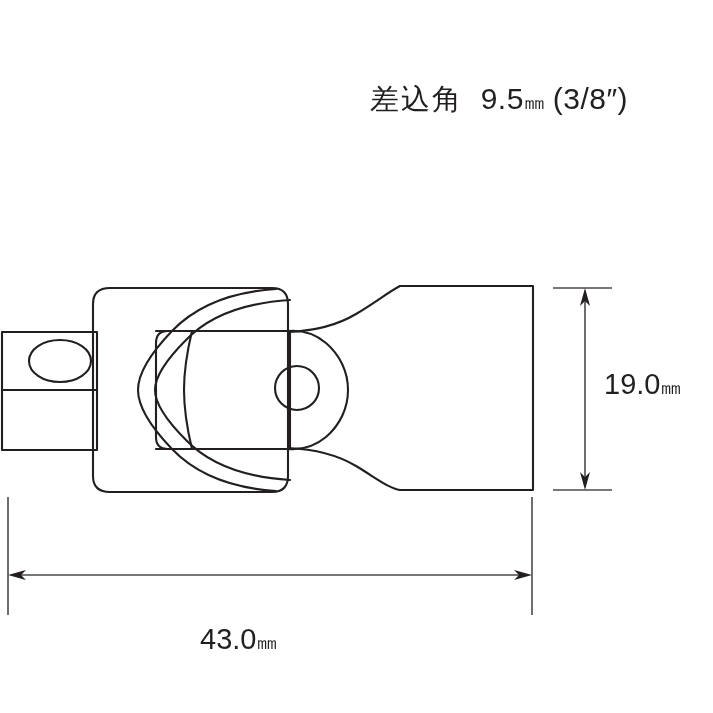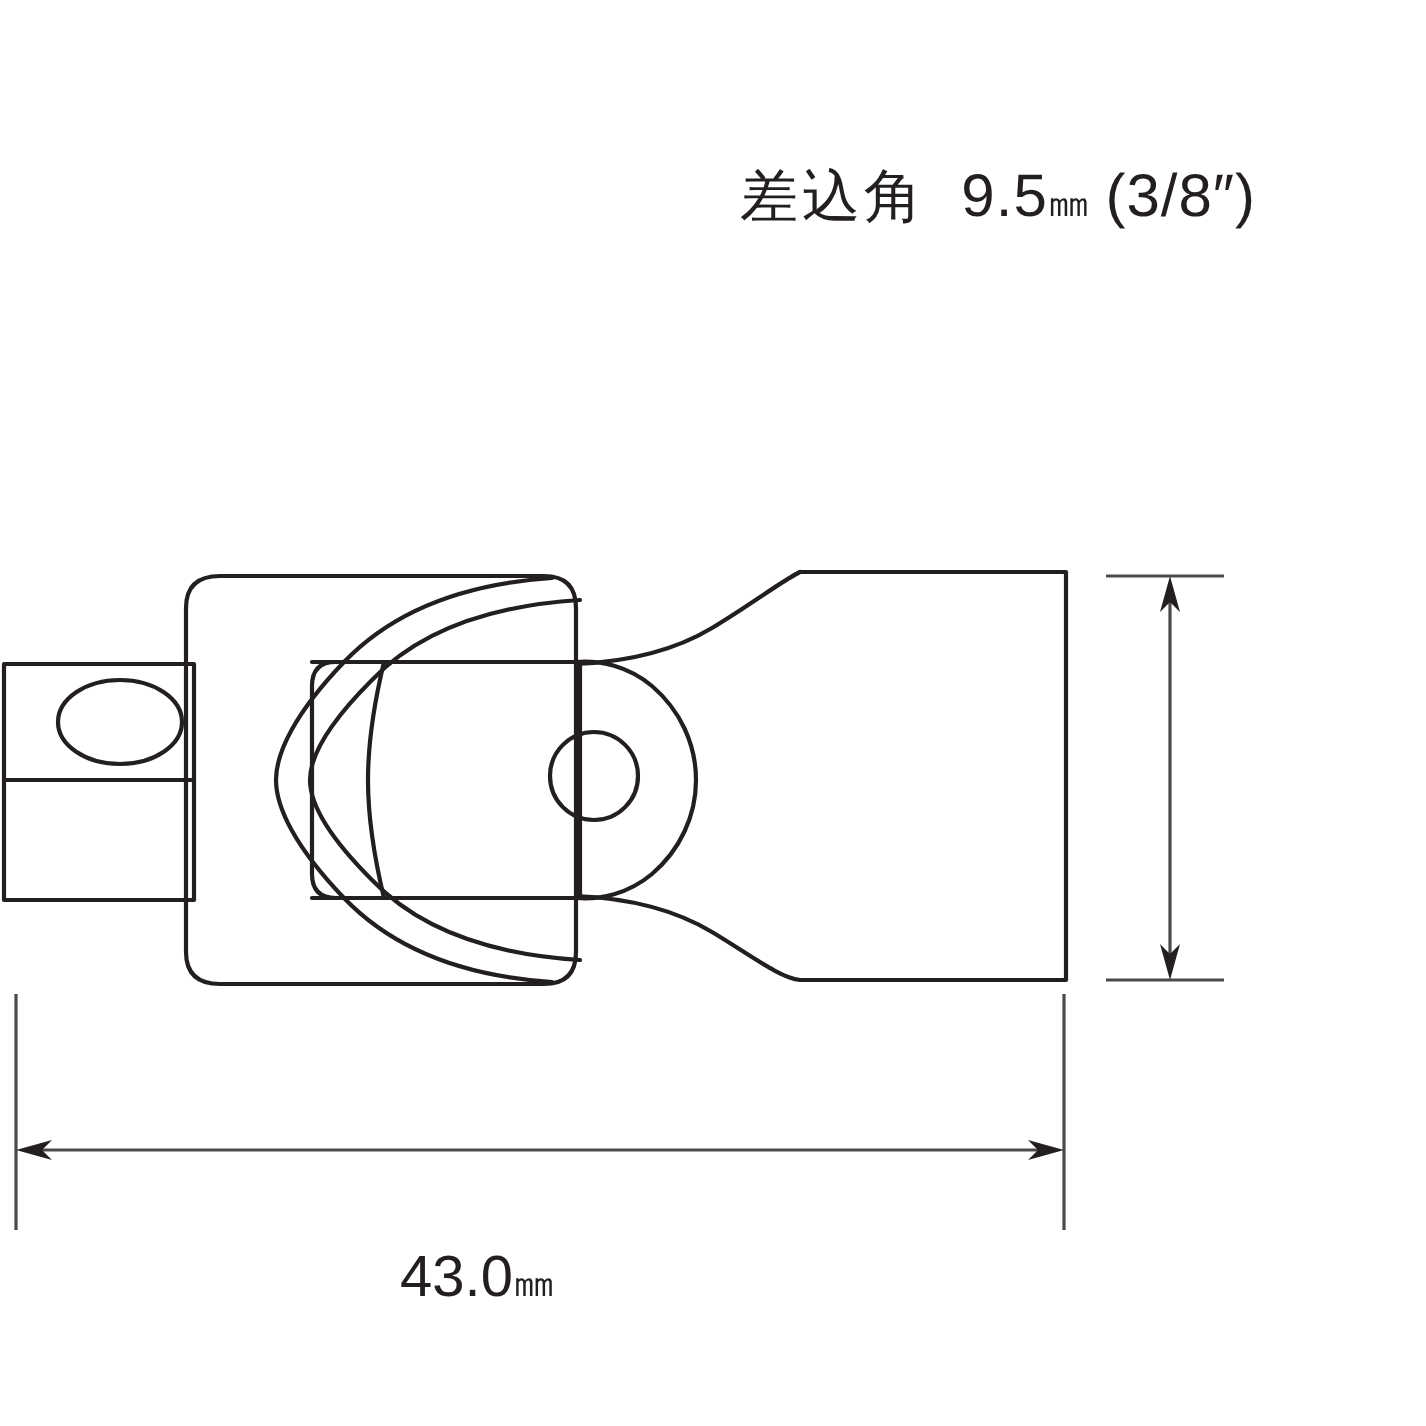--- a/index.html
+++ b/index.html
@@ -161,18 +161,21 @@
       <polygon points="585,490 580,472 585,477 590,472"></polygon>
       <polygon points="8,575 26,570 21,575 26,580"></polygon>
       <polygon points="532,575 514,570 519,575 514,580"></polygon>
     </g>
   </svg>
 
   <div class="label" id="spec-label">
     <span class="jp">差込角</span><span>&nbsp;&nbsp;</span><span class="val">9.5</span><span class="unit">㎜</span><span>&nbsp;</span><span class="paren">(3/8″)</span>
   </div>
 
+  <div class="label" id="height-label">
+    <span>19.0</span><span class="unit">㎜</span>
+  </div>
 
   <div class="label" id="length-label">
     <span>43.0</span><span class="unit">㎜</span>
   </div>
 
 </div>
 
 </body></html>

